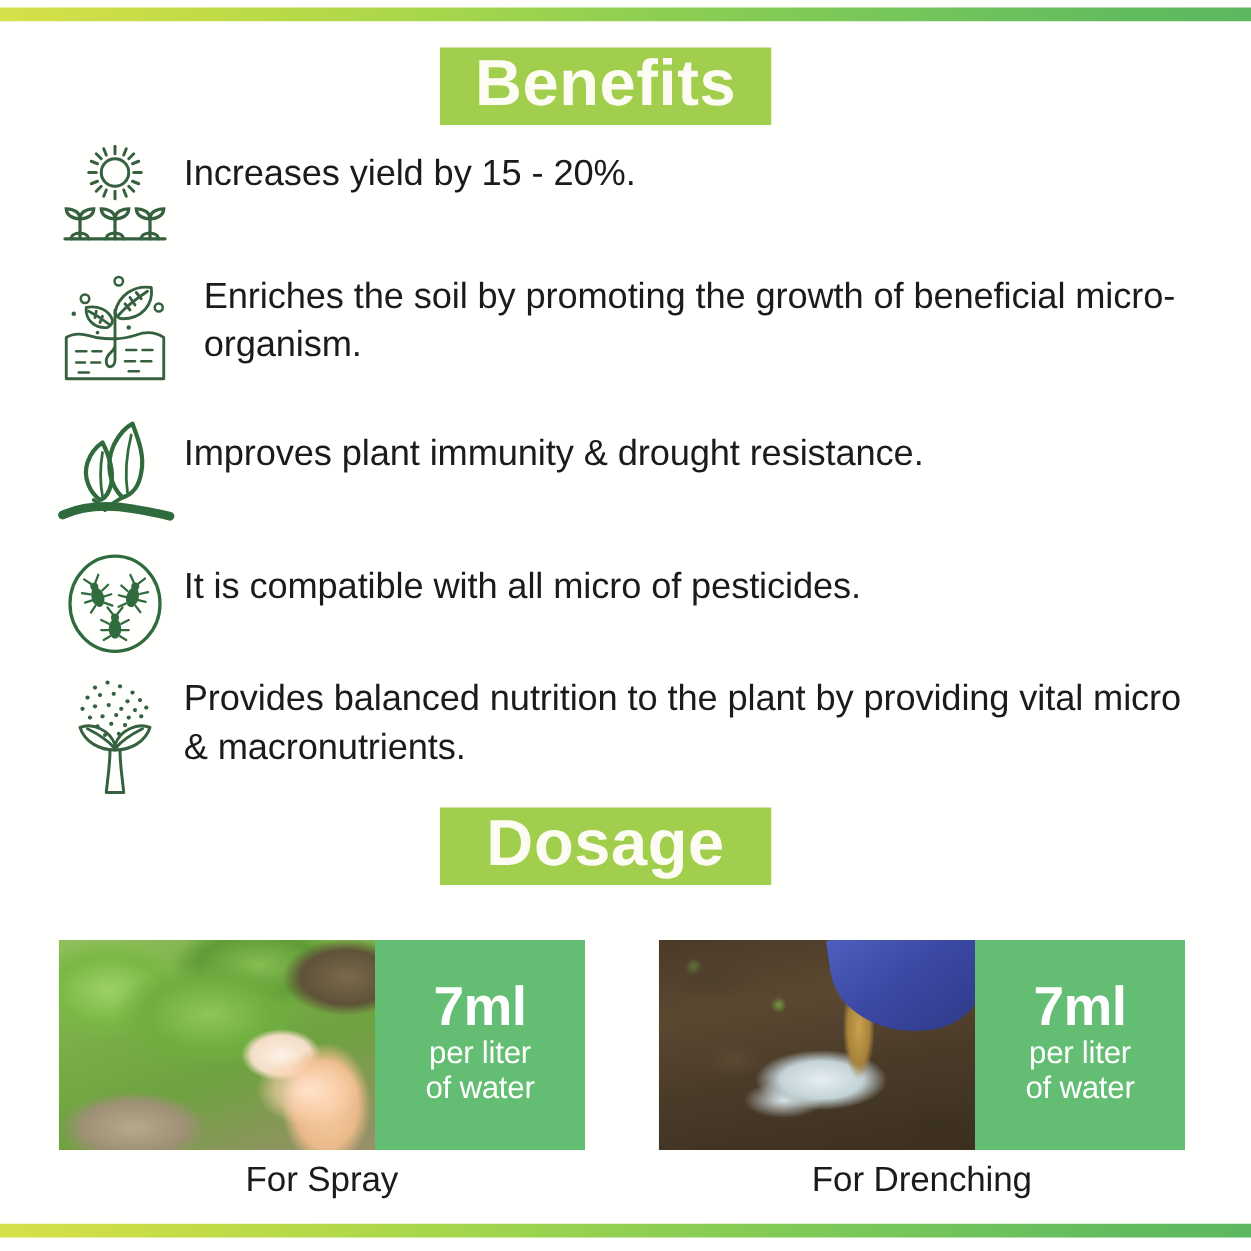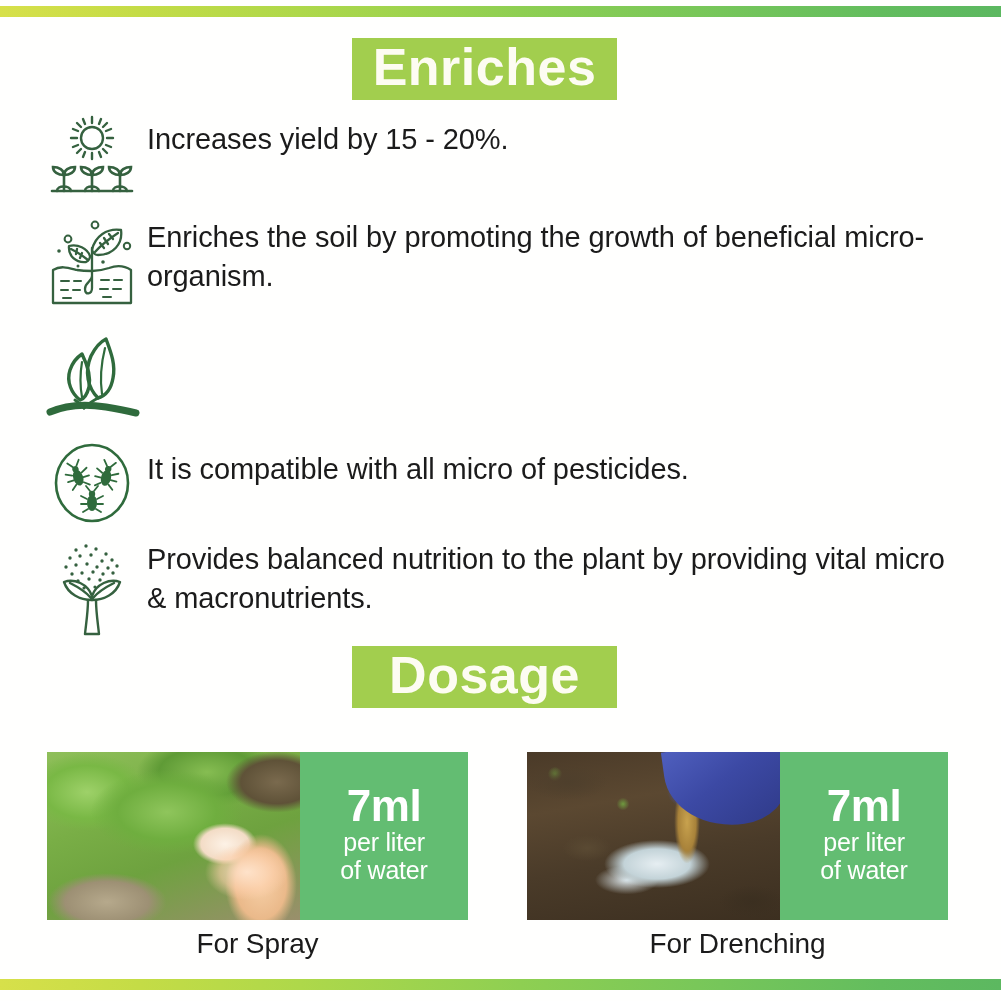--- a/index.html
+++ b/index.html
@@ -74,21 +74,21 @@
     flex: 1 1 auto;
     color: #1b1b1b;
     font-size: 29px;
     line-height: 1.35;
     padding-top: 12px;
     padding-right: 40px;
     letter-spacing: -0.1px;
   }
   .benefit-row.two-line .benefit-text { padding-top: 4px; }
   .benefit-row.r1 { min-height: 92px; }
-  .benefit-row.r2 { min-height: 100px; margin-bottom: 18px; }
+  .benefit-row.r2 { min-height: 100px; margin-bottom: 18px; gap: 16px; }
   .benefit-row.r3 { min-height: 92px; margin-bottom: 14px; }
   .benefit-row.r4 { min-height: 86px; margin-bottom: 12px; }
   .benefit-row.r5 { min-height: 100px; }
 
   svg.ico { display: block; }
 
   
   #dosage-cards {
     position: absolute;
     left: 0;
@@ -188,21 +188,21 @@
   }
 </style>
 </head>
 <body>
 
 <div id="page">
 
   <div class="edge-bar top"></div>
 
   <div class="heading-chip" id="chip-benefits">
-    <span class="heading-text">Enriches</span>
+    <span class="heading-text">Benefits</span>
   </div>
 
   <div id="benefits-list">
 
     <div class="benefit-row r1">
       <div class="benefit-icon">
         <svg class="ico" width="92" height="84" viewBox="0 0 92 84">
           <g stroke="#35613f" stroke-width="2.4" fill="none" stroke-linecap="round">
             <circle cx="46" cy="26" r="11"></circle>
             <line x1="46" y1="5" x2="46" y2="11"></line>
@@ -302,20 +302,21 @@
 
             <path d="M36 64 C28 58 22 46 26 34 C29 25 35 20 38 18 C43 28 47 40 45 51 C43 59 40 63 36 64 Z" stroke-width="3.4"></path>
             <path d="M38 61 C36 50 36 38 38 26" stroke-width="2.2"></path>
 
             <path d="M40 72 C44 68 50 64 56 61" stroke-width="3"></path>
             <path d="M40 72 C37 69 34 66 31 64" stroke-width="3"></path>
           </g>
           <path d="M6 76 C24 68 44 68 62 71 C74 73 84 75 92 77" stroke="#2f6b3c" stroke-width="7" fill="none" stroke-linecap="round"></path>
         </svg>
       </div>
+      <div class="benefit-text">Improves plant immunity &amp; drought  resistance.</div>
     </div>
 
     <div class="benefit-row r4">
       <div class="benefit-icon">
         <svg class="ico" width="86" height="82" viewBox="0 0 86 82">
           <ellipse cx="43" cy="41" rx="36" ry="38" stroke="#2f6b3c" stroke-width="2.6" fill="none"></ellipse>
 
           <g transform="translate(28,32) rotate(-18)">
             <ellipse cx="0" cy="4" rx="5" ry="8" fill="#2f6b3c"></ellipse>
             <circle cx="0" cy="-5" r="3.2" fill="#2f6b3c"></circle>

